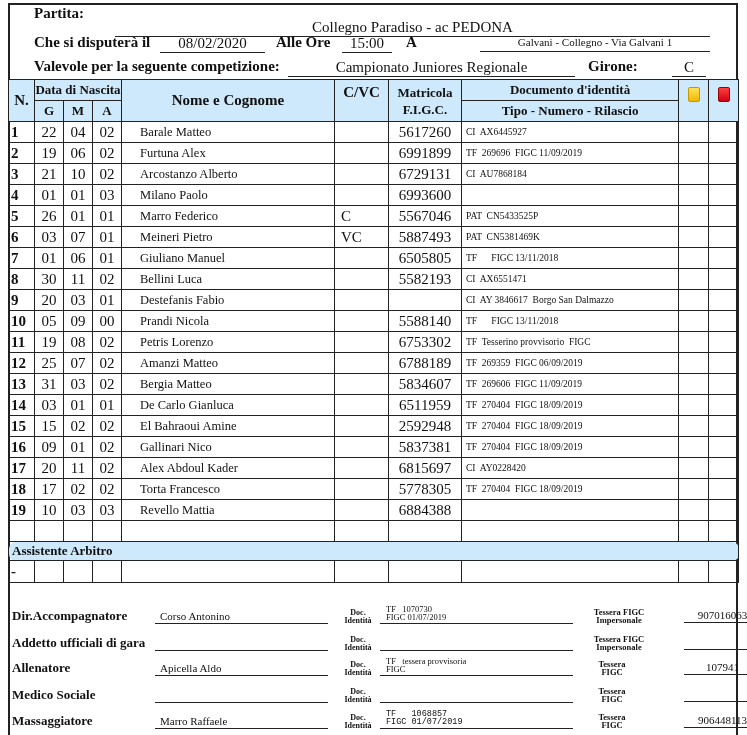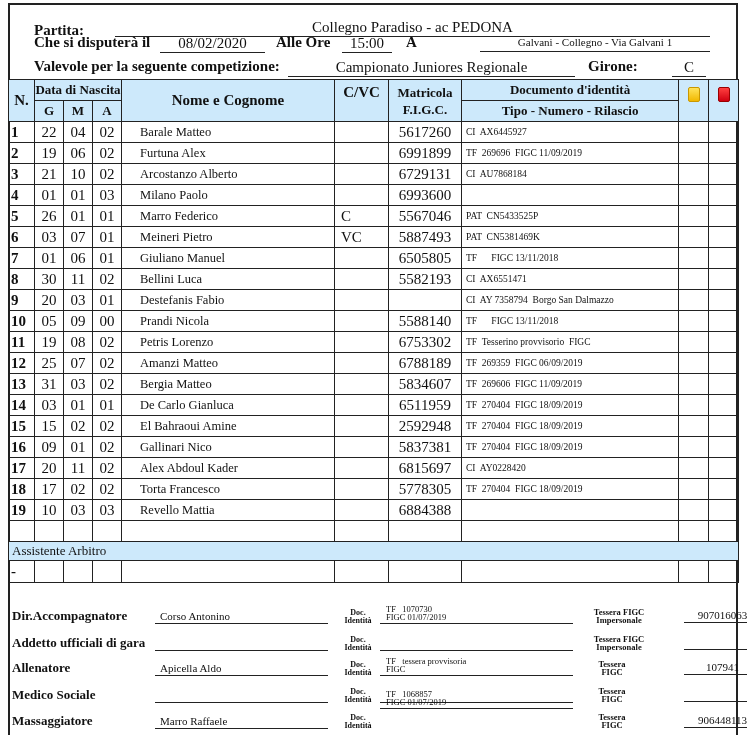--- a/index.html
+++ b/index.html
@@ -13,39 +13,39 @@
   table.grid { position: absolute; left: 8px; top: 79px; border-collapse: collapse; table-layout: fixed; width: 730px; }
   table.grid td, table.grid th { border: 1.5px solid #222; padding: 0; height: 20px; overflow: hidden; white-space: nowrap; }
   table.grid th { background: #cde9fb; font-weight: bold; font-size: 13px; }
   .th-big { font-size: 15px !important; }
   .num { font-weight: bold; font-size: 15px; padding-left: 2px !important; text-align: left; }
   .dt { font-size: 15px; text-align: center; }
   .nm { font-size: 12.5px; padding-left: 18px !important; }
   .cvc { font-size: 15px; padding-left: 6px !important; }
   .mat { font-size: 15px; text-align: center; }
   .doc { font-size: 9.5px; padding-left: 4px !important; }
-  .section { background: #cde9fb; font-weight: normal; font-size: 13px; text-align: left; padding-left: 3px !important; height: 18px !important; }
+  .section { background: #cde9fb; font-weight: bold; font-size: 13px; text-align: left; padding-left: 3px !important; height: 18px !important; border-radius: 7px; }
   .card { display: inline-block; width: 10px; height: 13px; border-radius: 2px; vertical-align: middle; }
   .card.yellow { background: linear-gradient(#ffe35a, #f2b800); border: 1px solid #c99700; }
   .card.red { background: linear-gradient(#ff4040, #d00010); border: 1px solid #990000; }
 
   .staff-label { position: absolute; left: 12px; font-weight: bold; font-size: 13px; }
   .staff-name { position: absolute; left: 155px; width: 173px; border-bottom: 1.5px solid #222; font-size: 11px; padding-left: 5px; height: 16px; line-height: 16px; box-sizing: border-box; }
   .doc-lbl { position: absolute; left: 338px; width: 40px; text-align: center; font-weight: bold; font-size: 8px; line-height: 8px; }
   .doc-val { position: absolute; left: 380px; width: 193px; border-bottom: 1.5px solid #222; font-size: 8.5px; line-height: 8px; height: 19px; padding-left: 6px; box-sizing: border-box; }
   .tess-lbl { position: absolute; left: 583px; width: 72px; text-align: center; font-weight: bold; font-size: 8.5px; line-height: 8px; }
   .tess-val { position: absolute; left: 684px; width: 77px; border-bottom: 1.5px solid #222; font-size: 11px; text-align: center; height: 15px; line-height: 15px; box-sizing: border-box; }
 </style>
 </head>
 <body>
 
 <div class="sheet"></div>
 
 <div>
-  <span class="hdr-line" style="left:34px; top:22px;">Partita:</span>
+  <span class="hdr-line" style="left:34px; top:5px;">Partita:</span>
   <div class="fill" style="left:115px; top:18px; width:595px;">Collegno Paradiso - ac PEDONA</div>
 
   <span class="hdr-line" style="left:34px; top:34px;">Che si disputerà il</span>
   <div class="fill" style="left:160px; top:34px; width:105px;">08/02/2020</div>
   <span class="hdr-line" style="left:276px; top:34px;">Alle Ore</span>
   <div class="fill" style="left:342px; top:34px; width:50px;">15:00</div>
   <span class="hdr-line" style="left:406px; top:34px;">A</span>
   <div class="fill small" style="left:480px; top:33px; width:230px;">Galvani - Collegno - Via Galvani 1</div>
 
   <span class="hdr-line" style="left:34px; top:58px;">Valevole per la seguente competizione:</span>
@@ -186,21 +186,21 @@
         <td></td>
       </tr>
       <tr style="height: 20px;">
         <td class="num">9</td>
         <td class="dt">20</td>
         <td class="dt">03</td>
         <td class="dt">01</td>
         <td class="nm">Destefanis Fabio</td>
         <td class="cvc"></td>
         <td class="mat"></td>
-        <td class="doc" style="white-space: pre;">CI  AY 7358794  Borgo San Dalmazzo</td>
+        <td class="doc" style="white-space: pre;">CI  AY 3846617  Borgo San Dalmazzo</td>
         <td></td>
         <td></td>
       </tr>
       <tr style="height: 20px;">
         <td class="num">10</td>
         <td class="dt">05</td>
         <td class="dt">09</td>
         <td class="dt">00</td>
         <td class="nm">Prandi Nicola</td>
         <td class="cvc"></td>
@@ -409,21 +409,21 @@
       <div>Tessera</div>
       <div>FIGC</div>
     </div>
     <div class="tess-val" style="top:687px;"></div>
     <span class="staff-label" style="top:713px;">Massaggiatore</span>
     <div class="staff-name" style="top:713px;">Marro Raffaele</div>
     <div class="doc-lbl" style="top:714px;">
       <div>Doc.</div>
       <div>Identità</div>
     </div>
-    <div class="doc-val" style="top:690px;">
+    <div class="doc-val" style="top:710px;font-family:Liberation Mono, monospace;">
       <div style="white-space: pre;">TF   1068857</div>
       <div style="white-space: pre;">FIGC 01/07/2019</div>
     </div>
     <div class="tess-lbl" style="top:713px; left:576px;">
       <div>Tessera</div>
       <div>FIGC</div>
     </div>
     <div class="tess-val" style="top:713px;">906448113</div>
   </div>
 

